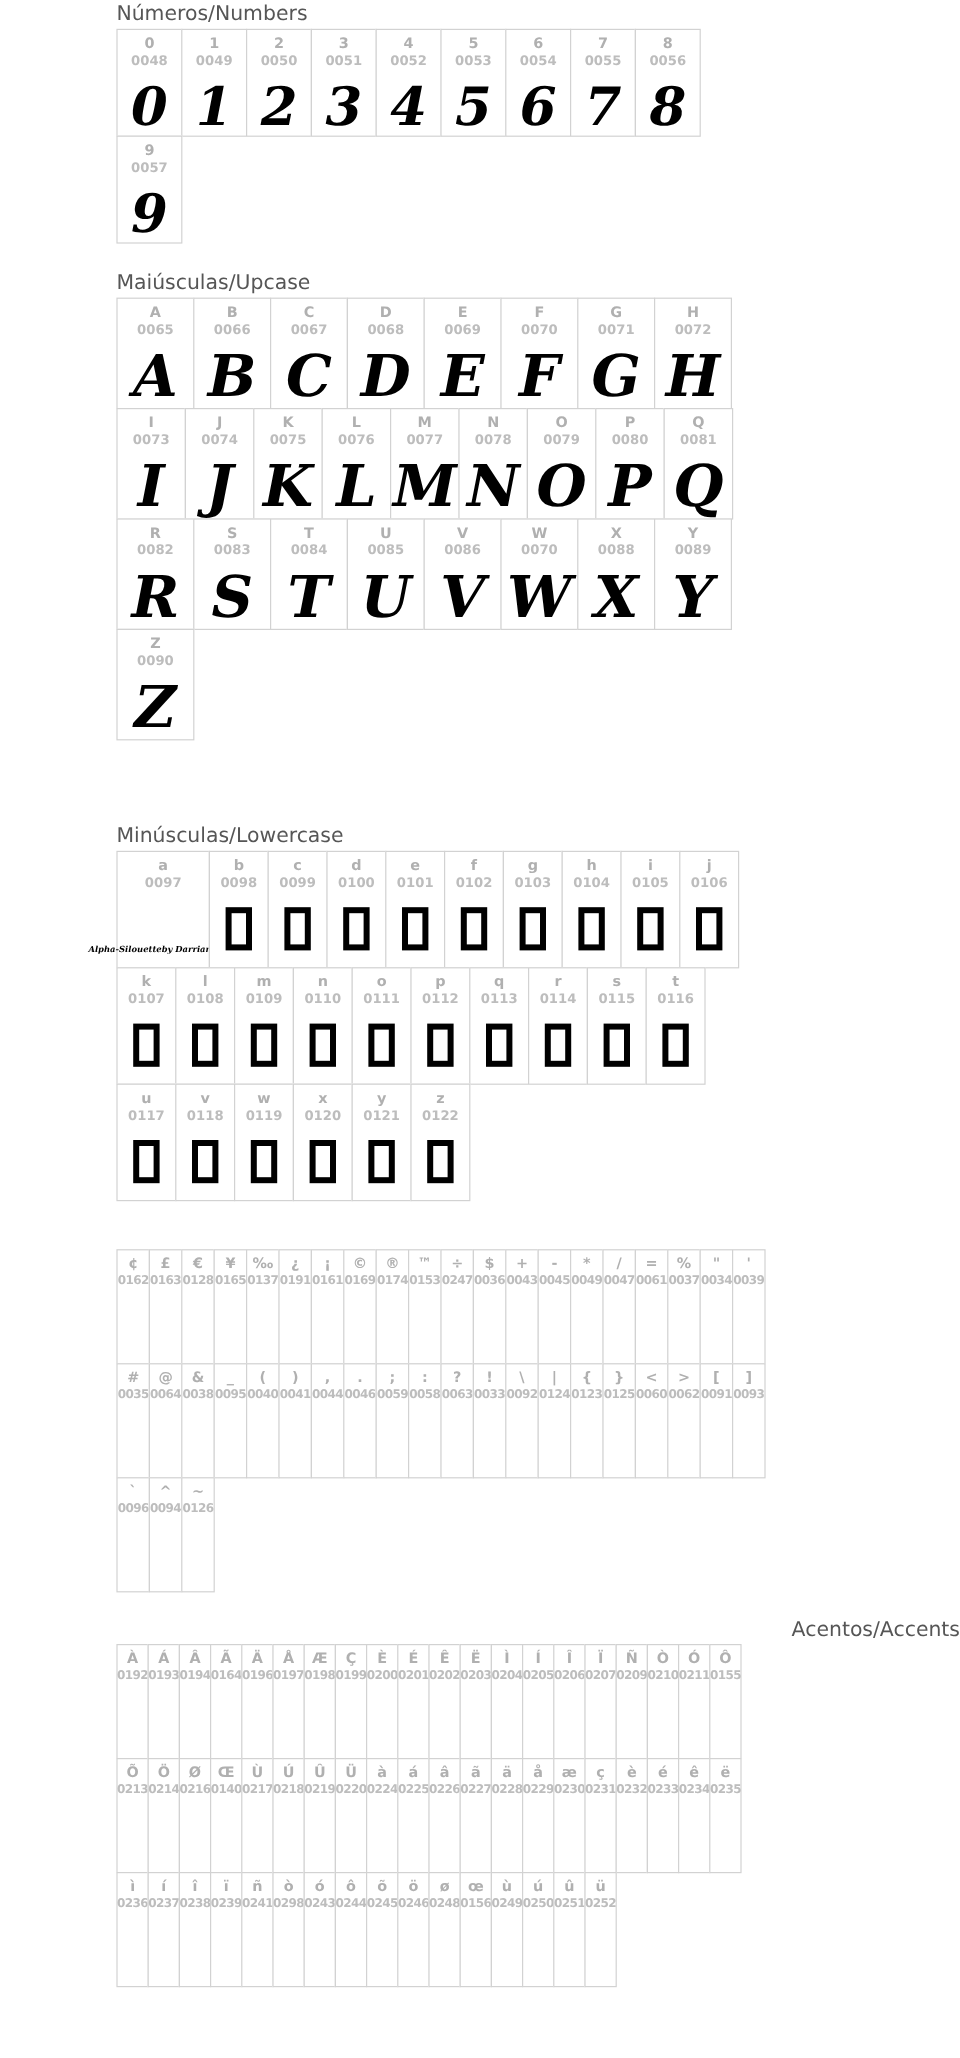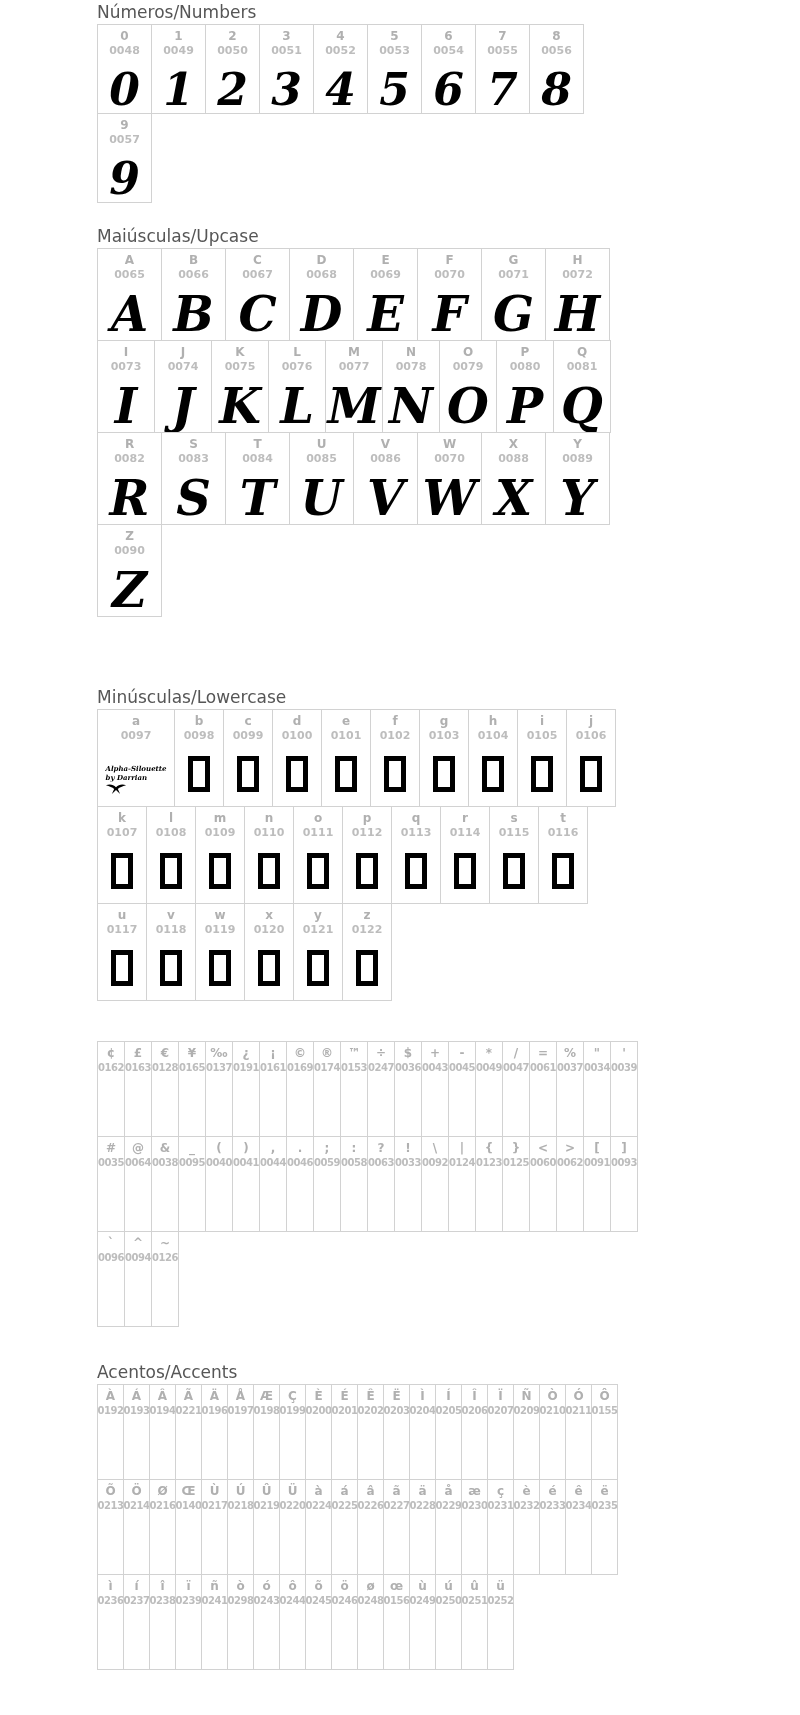--- a/index.html
+++ b/index.html
@@ -3,21 +3,21 @@
 <meta charset="utf-8">
 <style>
   html,body{margin:0;padding:0;background:#ffffff;}
   body{width:800px;font-family:"DejaVu Sans","Liberation Sans",sans-serif;}
   .wrap{padding:2px 0 14px 97px;}
   .sec{display:block;}
   .sec-title{font-size:17px;line-height:20px;color:#565656;font-weight:400;margin:0 0 2px 0;}
   .s-upcase{margin-top:23px;}
   .s-lowercase{margin-top:70px;}
   .s-symbols{margin-top:40px;}
-  .s-accents{margin-top:35px;}
+  .s-accents{margin-top:21px;text-align:right;}
   .row{display:flex;align-items:flex-start;}
   .row + .row{margin-top:-1px;}
   .cell{box-sizing:border-box;border:1px solid #d2d2d2;background:#fff;display:flex;flex-direction:column;align-items:center;flex:0 0 auto;}
   .cell + .cell{margin-left:-1px;}
   .char{font-size:12px;font-weight:700;color:#b0b0b0;line-height:15px;margin-top:4px;}
   .code{font-size:11px;font-weight:700;color:#bdbdbd;line-height:13px;}
   .glyph{flex:1;display:flex;align-items:flex-end;justify-content:center;color:#000;
          font-family:"DejaVu Serif","Liberation Serif",serif;font-style:italic;font-weight:700;
          line-height:0.85;padding-bottom:5px;overflow:visible;}
   
@@ -28,21 +28,21 @@
   .s-upcase .glyph{font-size:48px;}
   .s-lowercase .cell{width:50px;height:98px;}
   .s-lowercase .row:nth-of-type(2) .cell:first-child{width:78px;}
   .s-symbols .cell{width:28px;height:96px;}
   .s-accents .cell{width:27px;height:96px;}
   .s-symbols .char,.s-accents .char{font-size:12px;}
   .s-symbols .code,.s-accents .code{font-size:10px;letter-spacing:-0.5px;}
   
   .tofu{width:12px;height:26px;border:5px solid #000;margin-bottom:9px;}
   
-  .sig{display:flex;flex-direction:column;align-items:flex-start;padding-bottom:6px;}
+  .sig{display:flex;flex-direction:row;align-items:flex-end;padding-bottom:6px;}
   .sig-line{font-family:"DejaVu Serif","Liberation Serif",serif;font-weight:700;font-size:7px;line-height:9px;color:#000;white-space:nowrap;}
   .sig svg{display:block;margin-top:1px;}
 </style>
 </head>
 <body>
 
 <div class="wrap">
     <div class="sec s-numbers">
       <div class="sec-title">Números/Numbers</div>
       <div class="row">
@@ -674,21 +674,21 @@
           <div class="code">0193</div>
           <div class="glyph"></div>
         </div>
         <div class="cell">
           <div class="char">Â</div>
           <div class="code">0194</div>
           <div class="glyph"></div>
         </div>
         <div class="cell">
           <div class="char">Ã</div>
-          <div class="code">0221</div>
+          <div class="code">0164</div>
           <div class="glyph"></div>
         </div>
         <div class="cell">
           <div class="char">Ä</div>
           <div class="code">0196</div>
           <div class="glyph"></div>
         </div>
         <div class="cell">
           <div class="char">Å</div>
           <div class="code">0197</div>

